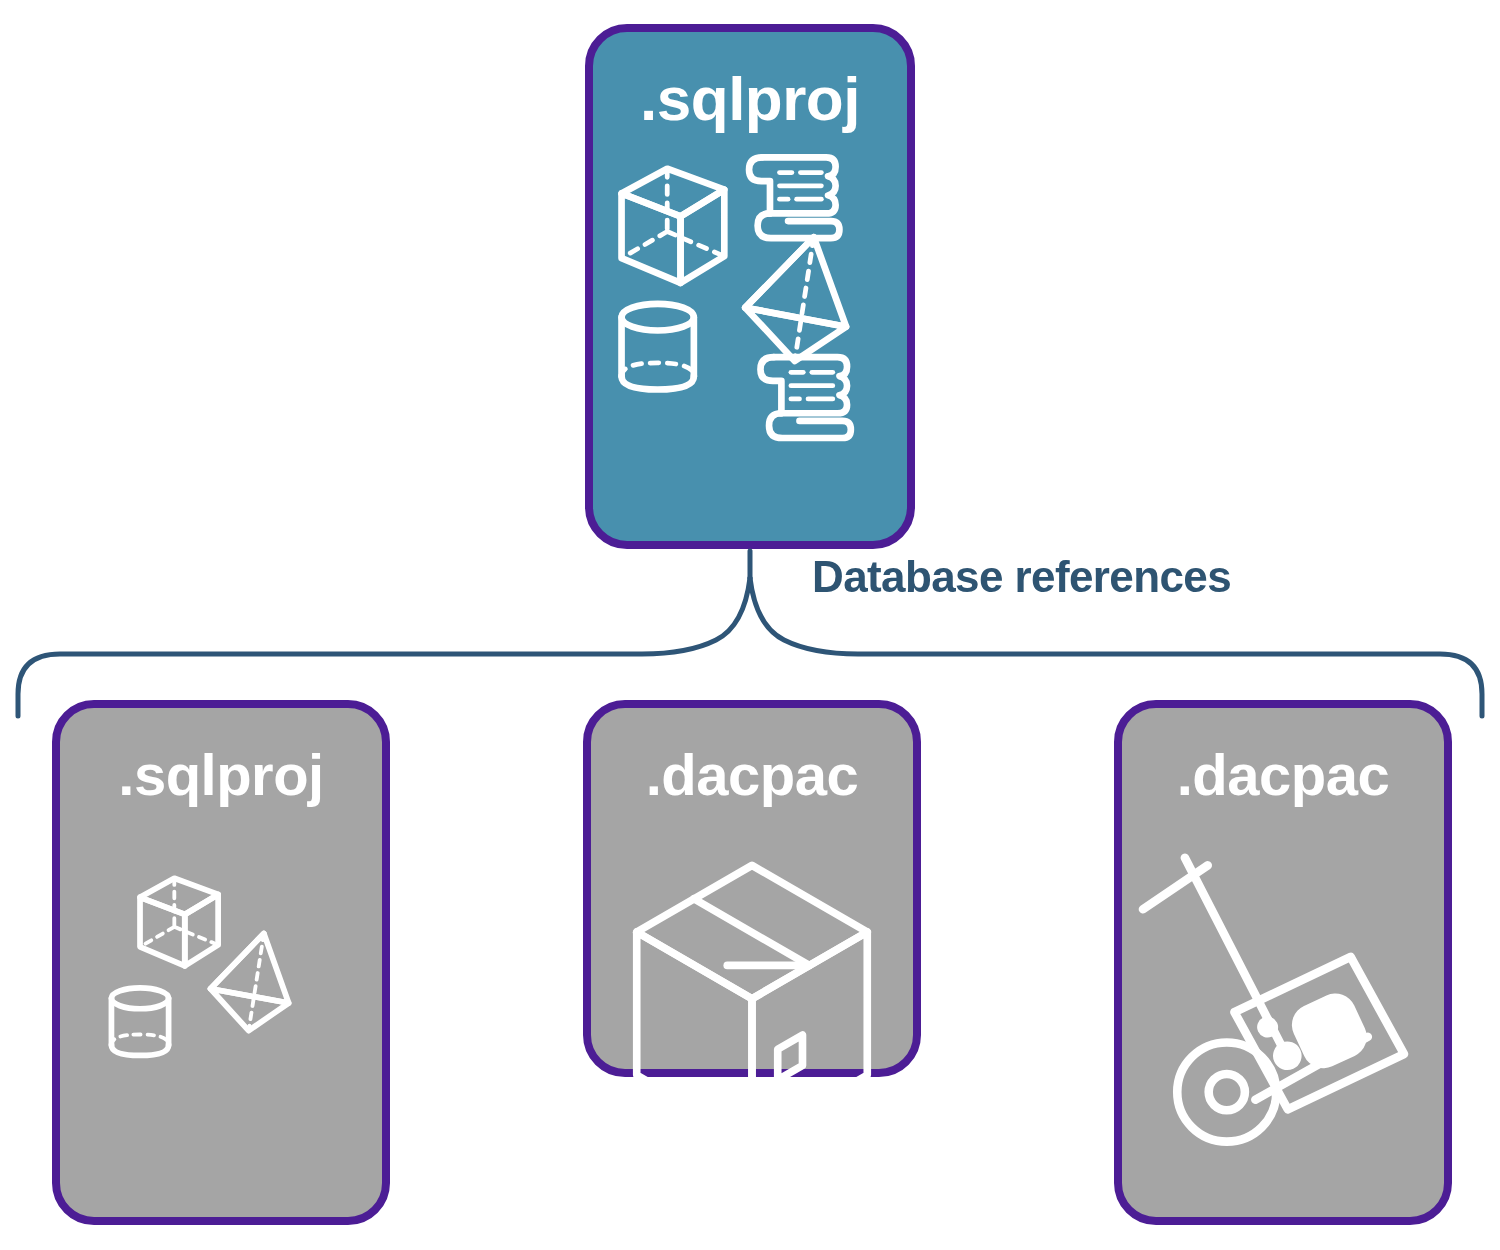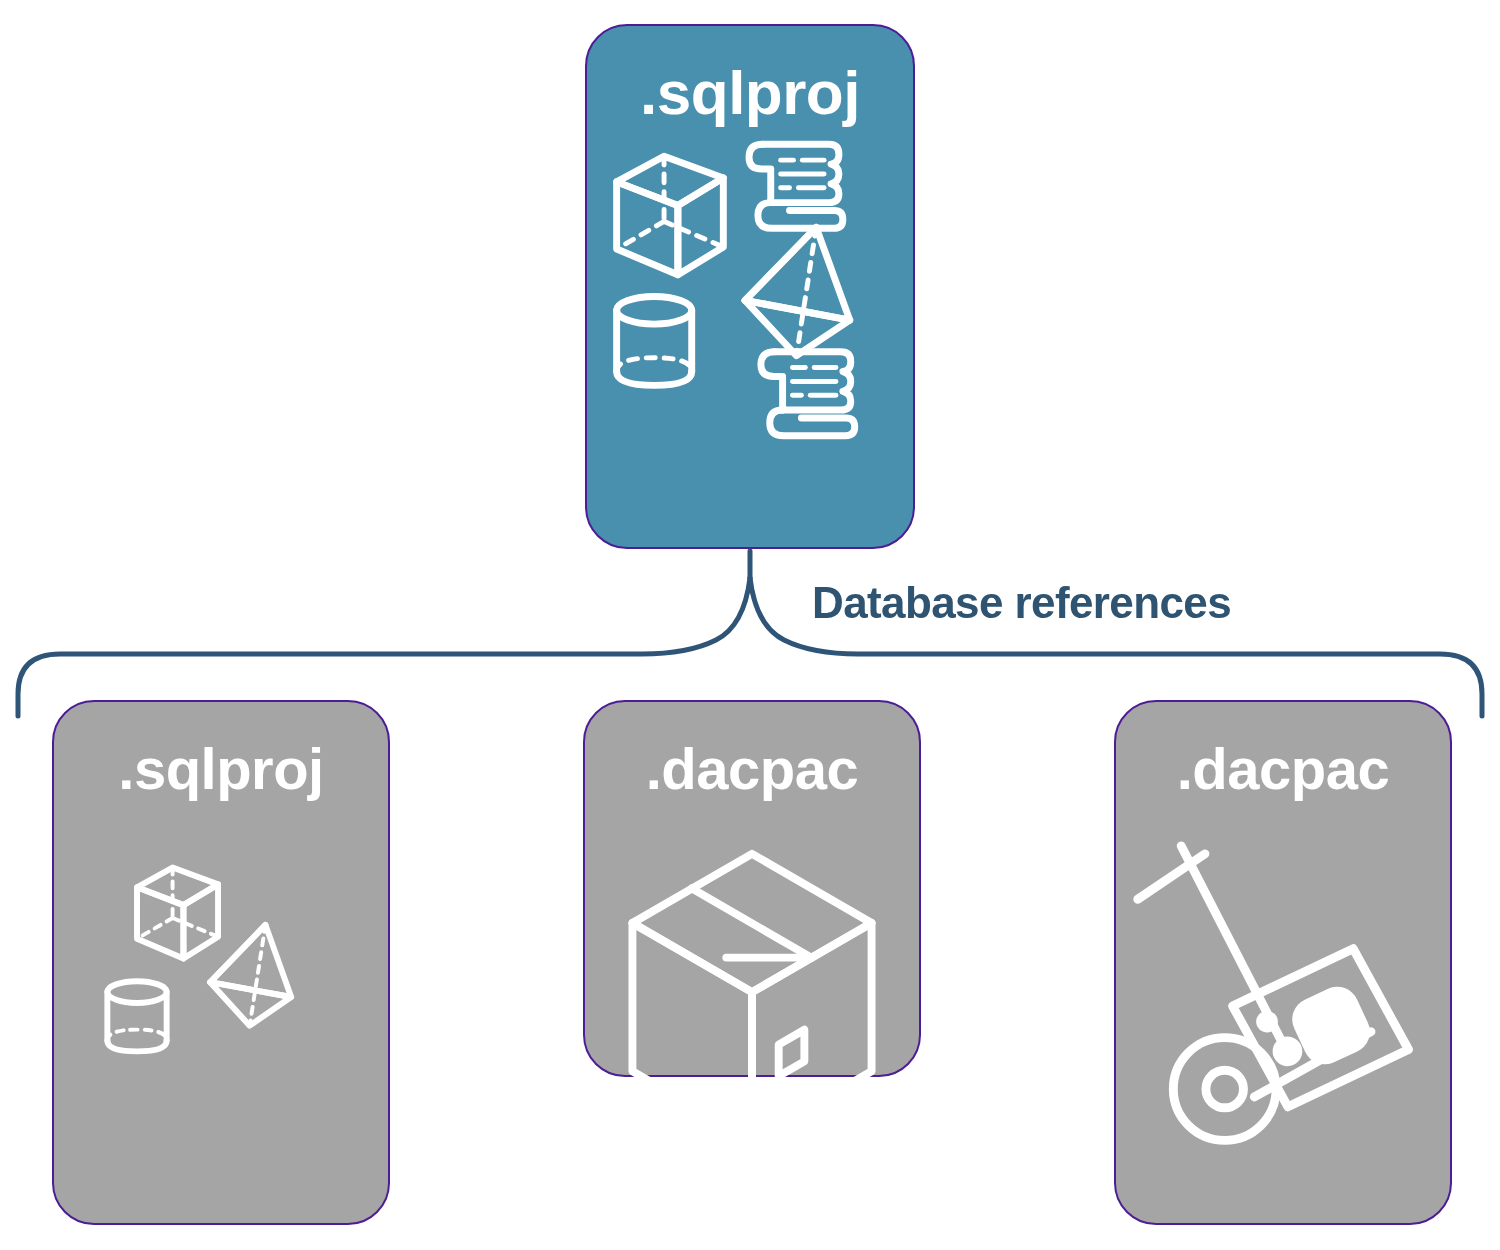--- a/index.html
+++ b/index.html
@@ -15,21 +15,21 @@
     width: 1500px;
     height: 1250px;
     background: #ffffff;
     overflow: hidden;
   }
 
   
   .card {
     position: absolute;
     box-sizing: border-box;
-    border: 2px solid #4c1d95;
+    border: 8px solid #4c1d95;
     border-radius: 42px;
     display: flex;
     flex-direction: column;
     align-items: center;
   }
   .card.primary {
     background: #4890AE;
   }
   .card.secondary {
     background: #A5A5A5;
@@ -65,21 +65,21 @@
     position: absolute;
     left: 0;
     top: 0;
     width: 1500px;
     height: 1250px;
     pointer-events: none;
   }
   .brace-label {
     position: absolute;
     left: 812px;
-    top: 578px;
+    top: 552px;
     font-size: 44px;
     font-weight: bold;
     color: #2E5472;
     letter-spacing: -0.6px;
     white-space: nowrap;
     user-select: none;
   }
 </style>
 </head>
 <body>

